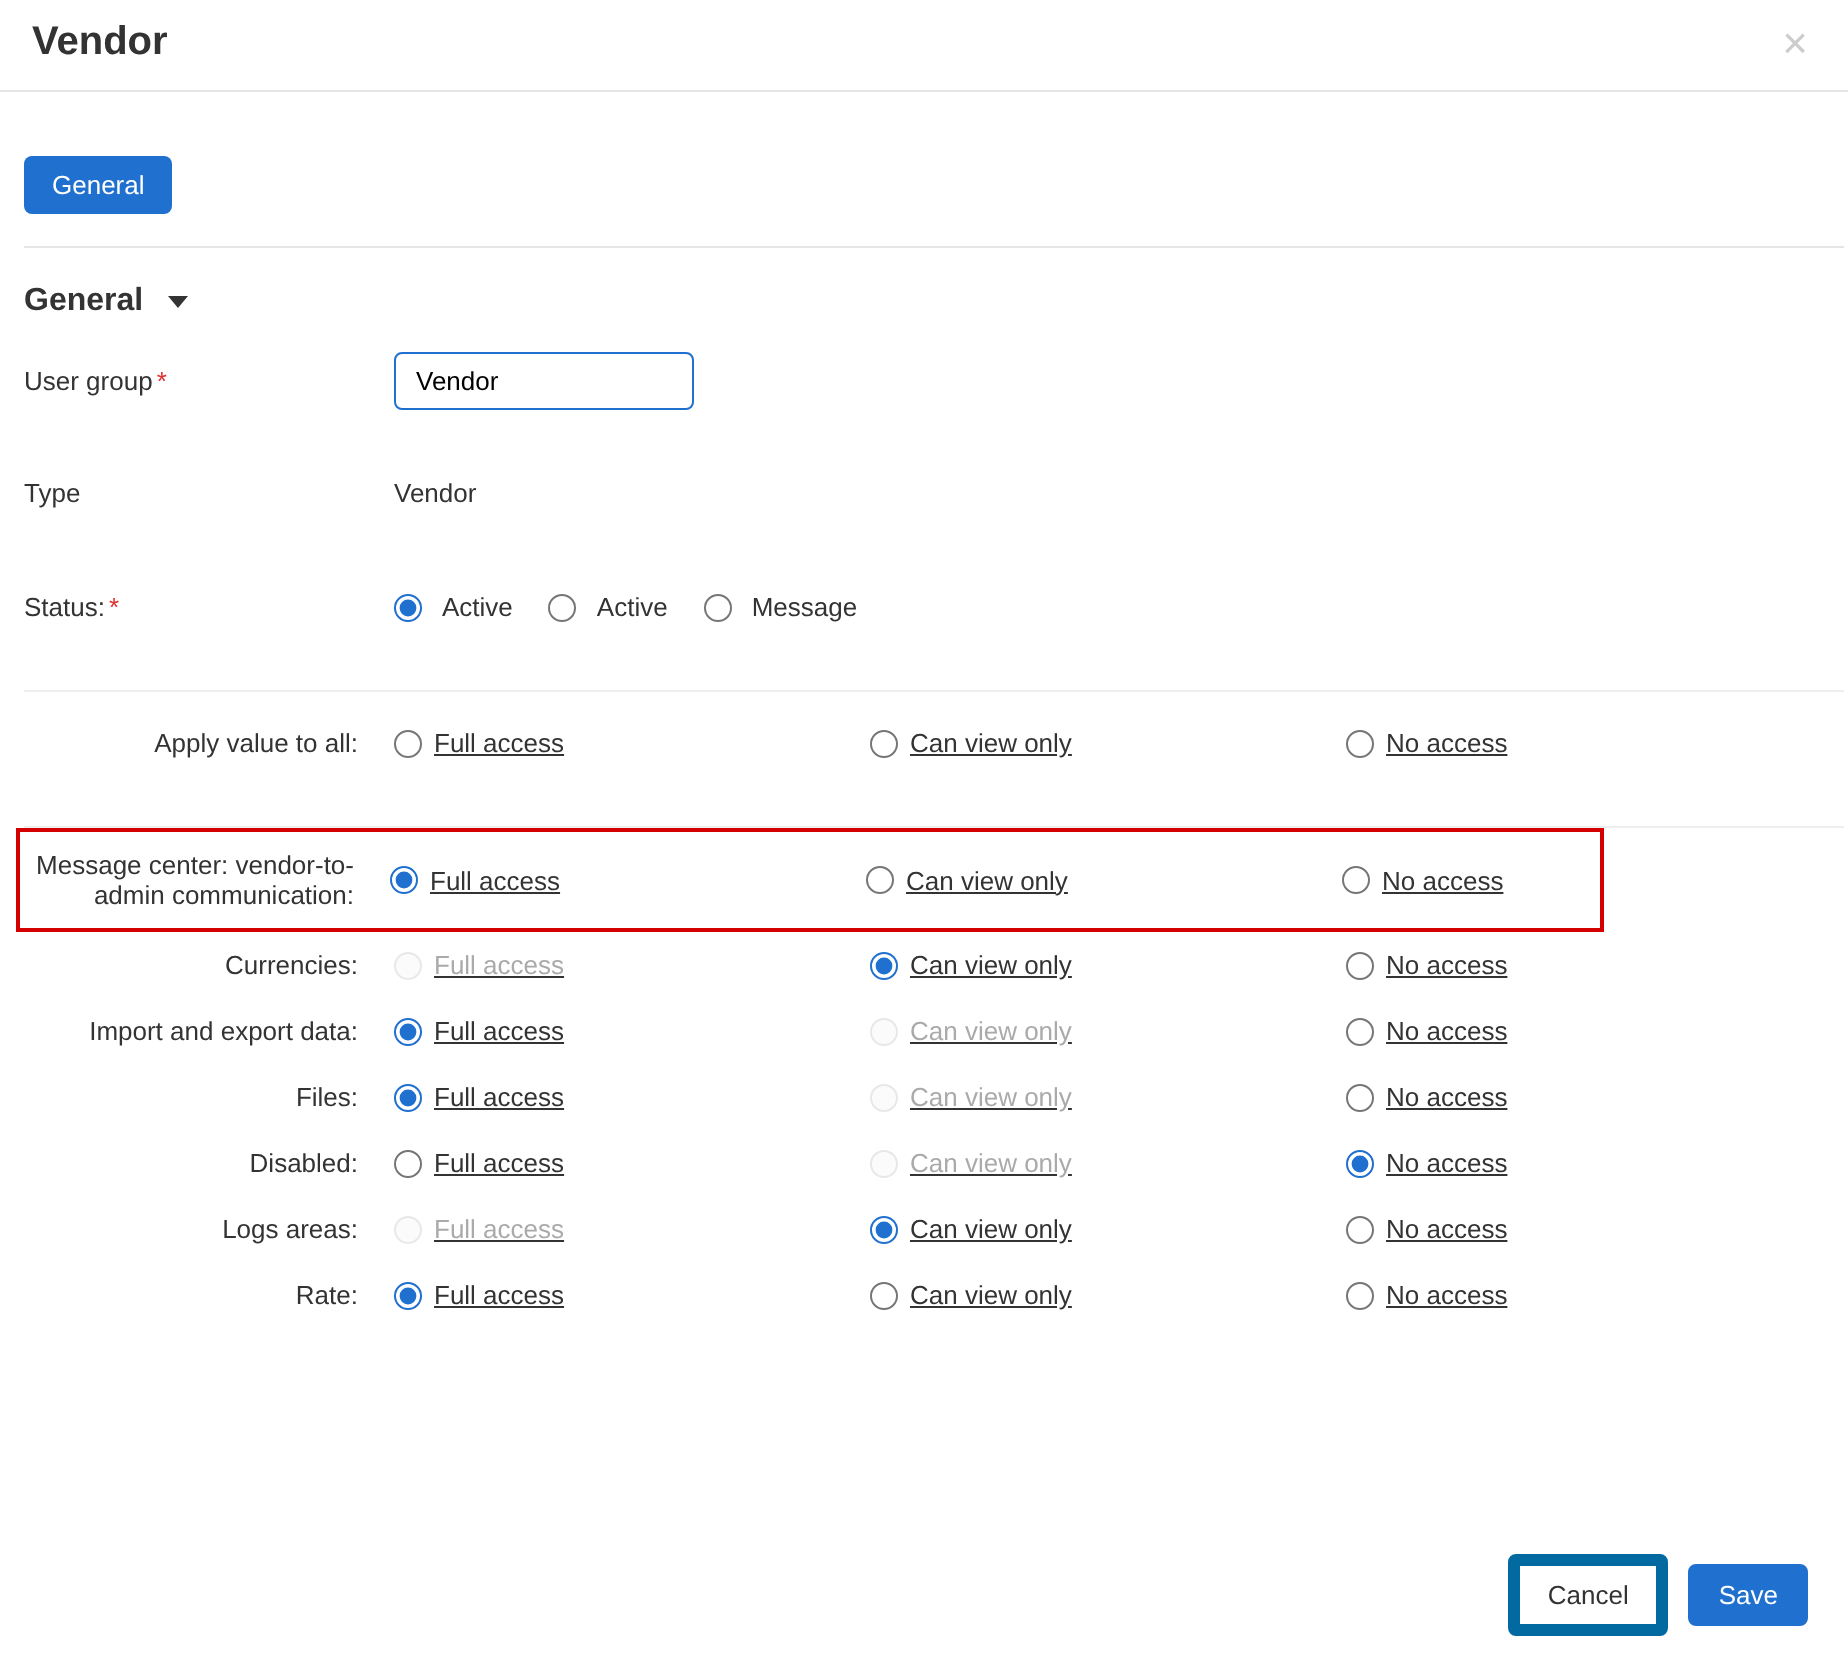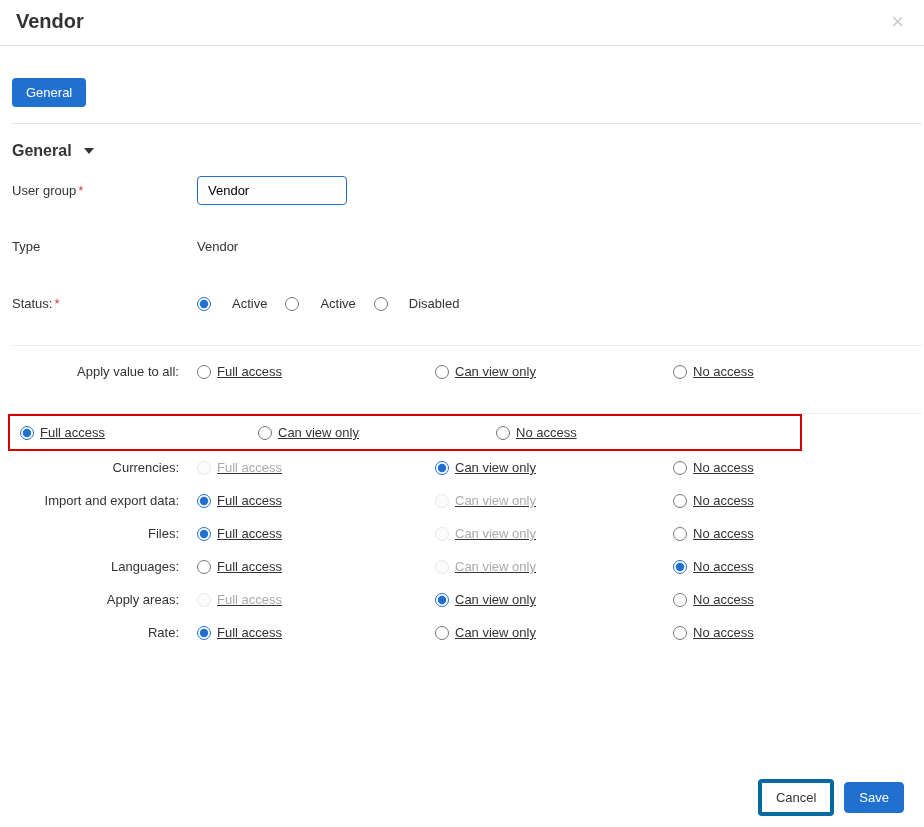--- a/index.html
+++ b/index.html
@@ -97,21 +97,21 @@
   input[type="text"].text-input {
     border: 1px solid #2070d0;
     border-radius: 4px;
     padding: 6px 10px;
     font-size: 13px;
     width: 150px;
     outline: none;
   }
   .static-text { color: #333; }
 
-  .radio-inline { display: flex; align-items: flex-end; gap: 21px; }
+  .radio-inline { display: flex; align-items: flex-end; gap: 10px; }
   input[type="radio"] {
     width: 14px; height: 14px;
     accent-color: #2070d0;
     margin: 0;
   }
   .radio-inline.disabled { color: #aaa; }
   .radio-inline.disabled input[type="radio"] { opacity: 0.5; }
 
   .sep {
     border: none;
@@ -167,21 +167,21 @@
     background: #fff;
   }
   .btn {
     padding: 7px 14px;
     border-radius: 4px;
     font-size: 13px;
     cursor: pointer;
   }
   .btn-cancel {
     background: #fff;
-    border: 4px solid #0369a1;
+    border: 6px solid #0369a1;
     color: #333;
   }
   .btn-save {
     background: #2070d0;
     border: 1px solid #2070d0;
     color: #fff;
   }
 </style>
 </head>
 <body>
@@ -226,21 +226,21 @@
       <label class="radio-inline">
           <input type="radio" name="status" checked="" style="">
           <span>Active</span>
         </label>
       <label class="radio-inline">
           <input type="radio" name="status" style="">
           <span>Active</span>
         </label>
       <label class="radio-inline">
           <input type="radio" name="status" style="">
-          <span>Disabled</span>
+          <span>Message</span>
         </label>
     </div>
   </div>
 
   <hr class="sep">
 
   <div class="priv-row" style="padding:18px 0;">
     <div class="priv-label">Apply value to all:</div>
     <div class="priv-opts">
       <label class="priv-opt col-full radio-inline">
@@ -257,20 +257,21 @@
         </label>
     </div>
   </div>
 
   <hr class="sep">
 
 
   <div id="priv-list">
       <div class="highlight-box">
         <div class="priv-row">
+          <div class="priv-label">Message center: vendor-to-admin communication:</div>
           <div class="priv-opts">
             <label class="priv-opt radio-inline col-full">
               <input type="radio" name="pr_msgcenter" checked="" style="">
               <span>Full access</span>
             </label>
             <label class="priv-opt radio-inline col-view">
               <input type="radio" name="pr_msgcenter" style="">
               <span>Can view only</span>
             </label>
             <label class="priv-opt radio-inline col-none">
@@ -325,38 +326,38 @@
             <input type="radio" name="pr_files" disabled="" style="">
             <span>Can view only</span>
           </label>
           <label class="priv-opt radio-inline col-none">
             <input type="radio" name="pr_files" style="">
             <span>No access</span>
           </label>
         </div>
       </div>
       <div class="priv-row">
-        <div class="priv-label">Languages:</div>
+        <div class="priv-label">Disabled:</div>
         <div class="priv-opts">
           <label class="priv-opt radio-inline col-full">
             <input type="radio" name="pr_languages" style="">
             <span>Full access</span>
           </label>
           <label class="priv-opt radio-inline col-view disabled">
             <input type="radio" name="pr_languages" disabled="" style="">
             <span>Can view only</span>
           </label>
           <label class="priv-opt radio-inline col-none">
             <input type="radio" name="pr_languages" checked="" style="">
             <span>No access</span>
           </label>
         </div>
       </div>
       <div class="priv-row">
-        <div class="priv-label">Apply areas:</div>
+        <div class="priv-label">Logs areas:</div>
         <div class="priv-opts">
           <label class="priv-opt radio-inline col-full disabled">
             <input type="radio" name="pr_rateareas" disabled="" style="">
             <span>Full access</span>
           </label>
           <label class="priv-opt radio-inline col-view">
             <input type="radio" name="pr_rateareas" checked="" style="">
             <span>Can view only</span>
           </label>
           <label class="priv-opt radio-inline col-none">

